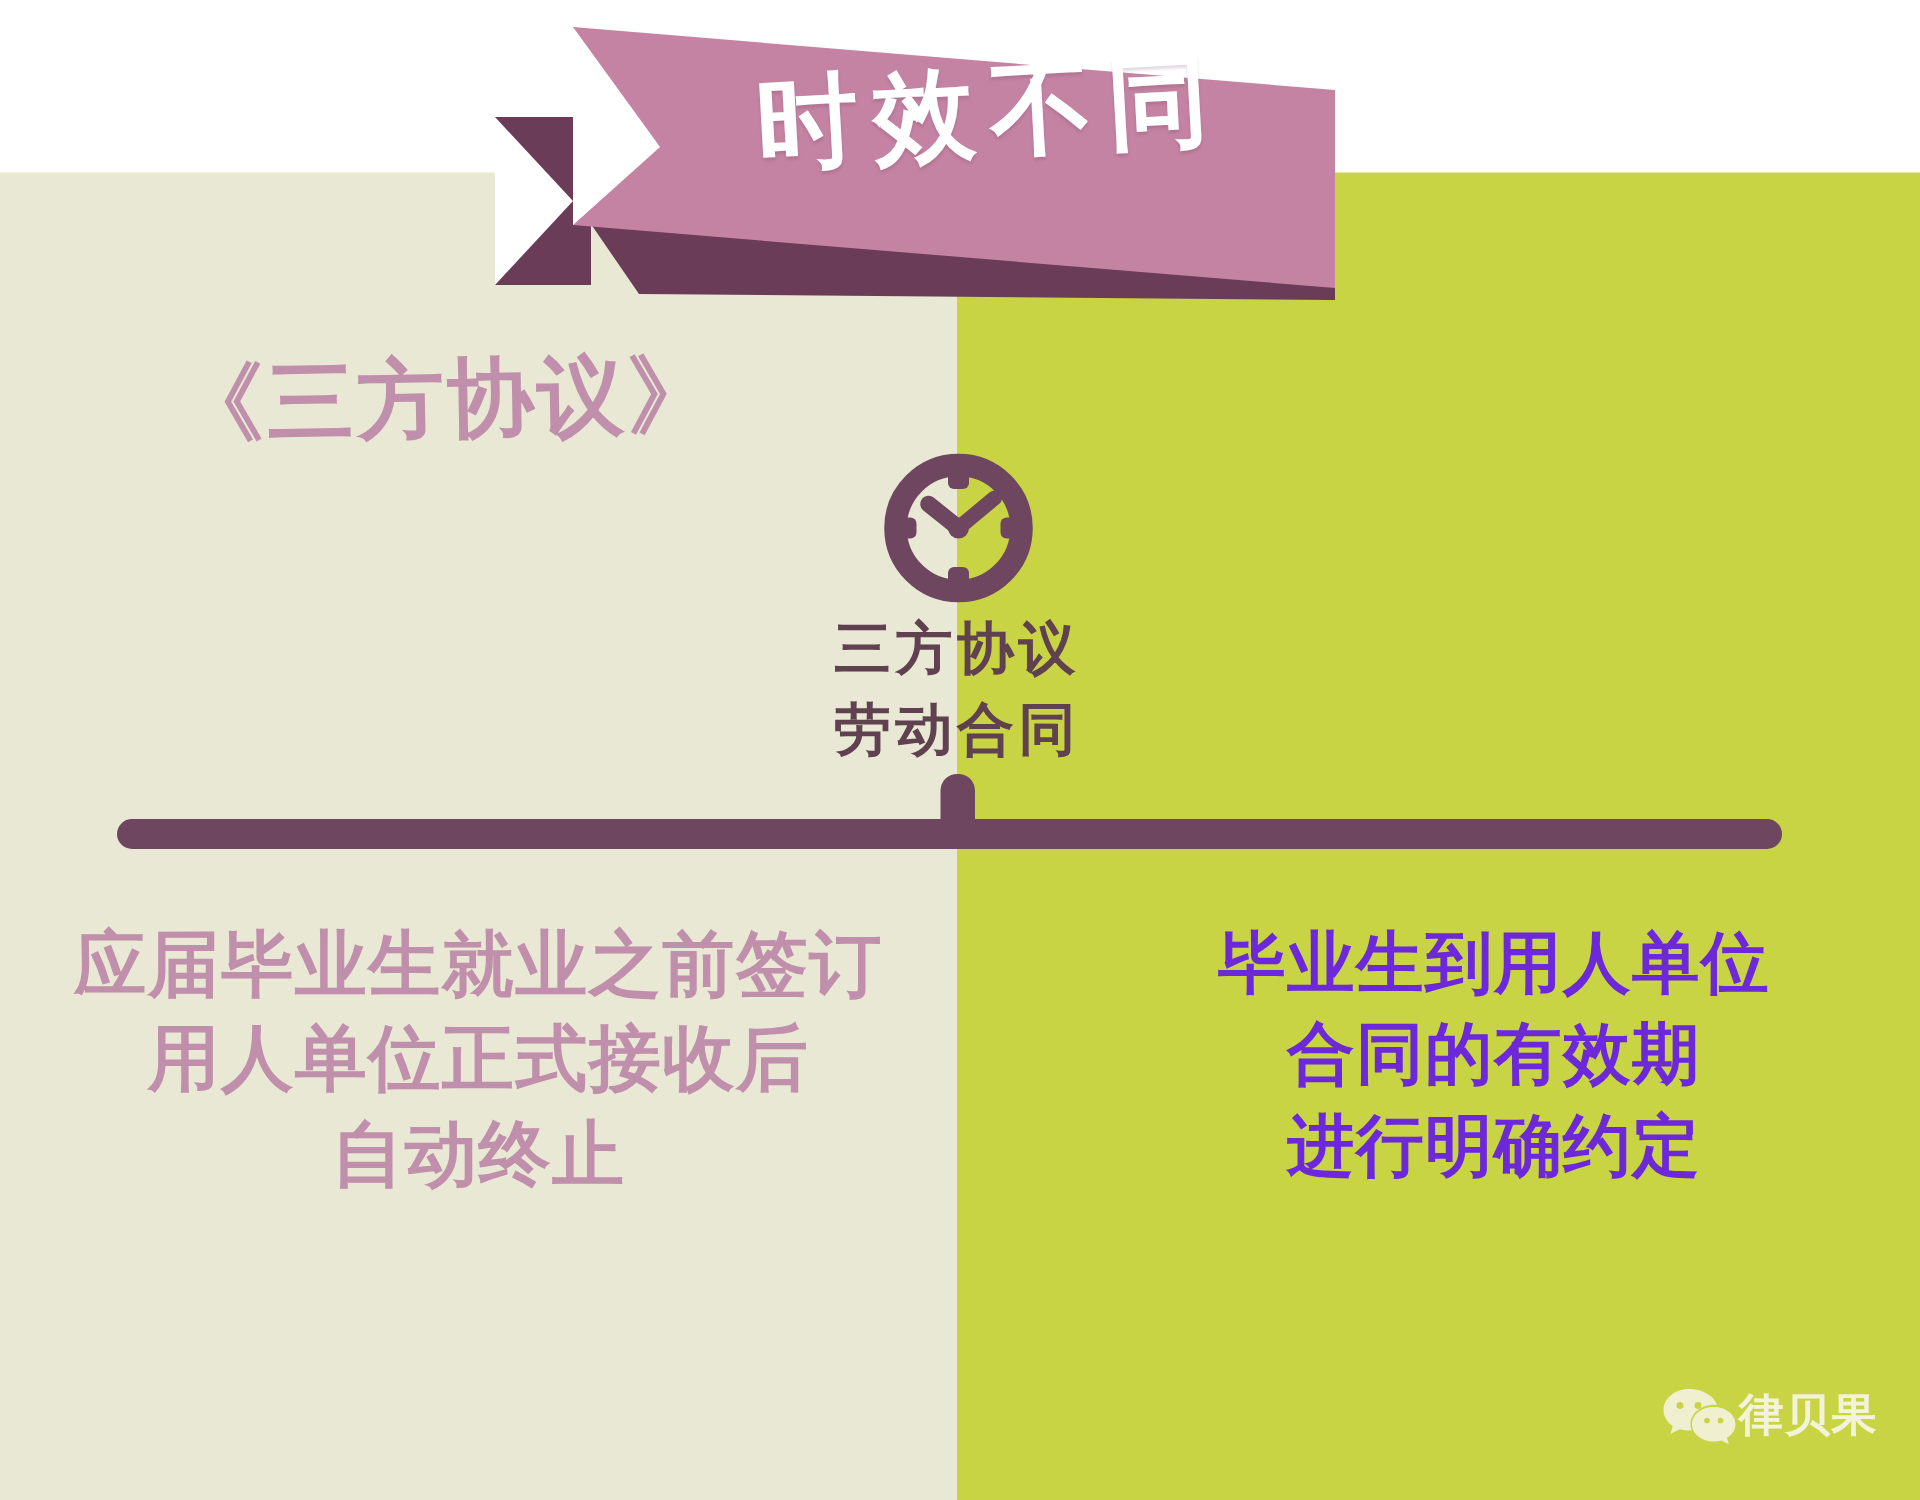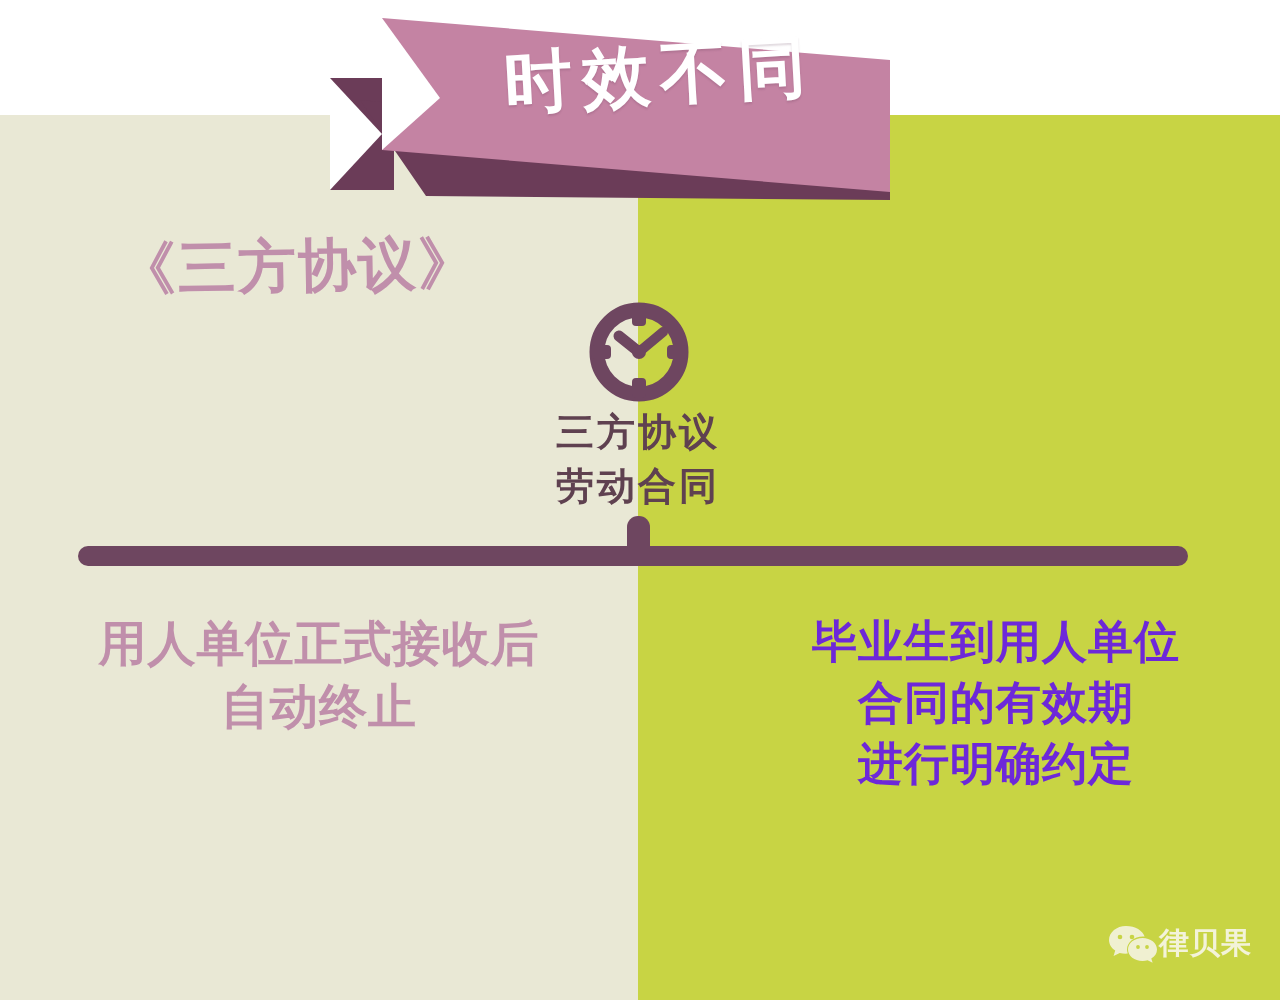--- a/index.html
+++ b/index.html
@@ -200,20 +200,21 @@
 
   <div class="milestone-label">
     <span class="ml-line">三方协议</span>
     <span class="ml-line">劳动合同</span>
   </div>
 
   <div class="timeline"></div>
   <div class="timeline-tick"></div>
 
   <div class="body-text body-left">
+    <span class="bt-line">应届毕业生就业之前签订</span>
     <span class="bt-line">用人单位正式接收后</span>
     <span class="bt-line">自动终止</span>
   </div>
 
   <div class="body-text body-right">
     <span class="bt-line">毕业生到用人单位</span>
     <span class="bt-line">合同的有效期</span>
     <span class="bt-line">进行明确约定</span>
   </div>
 

